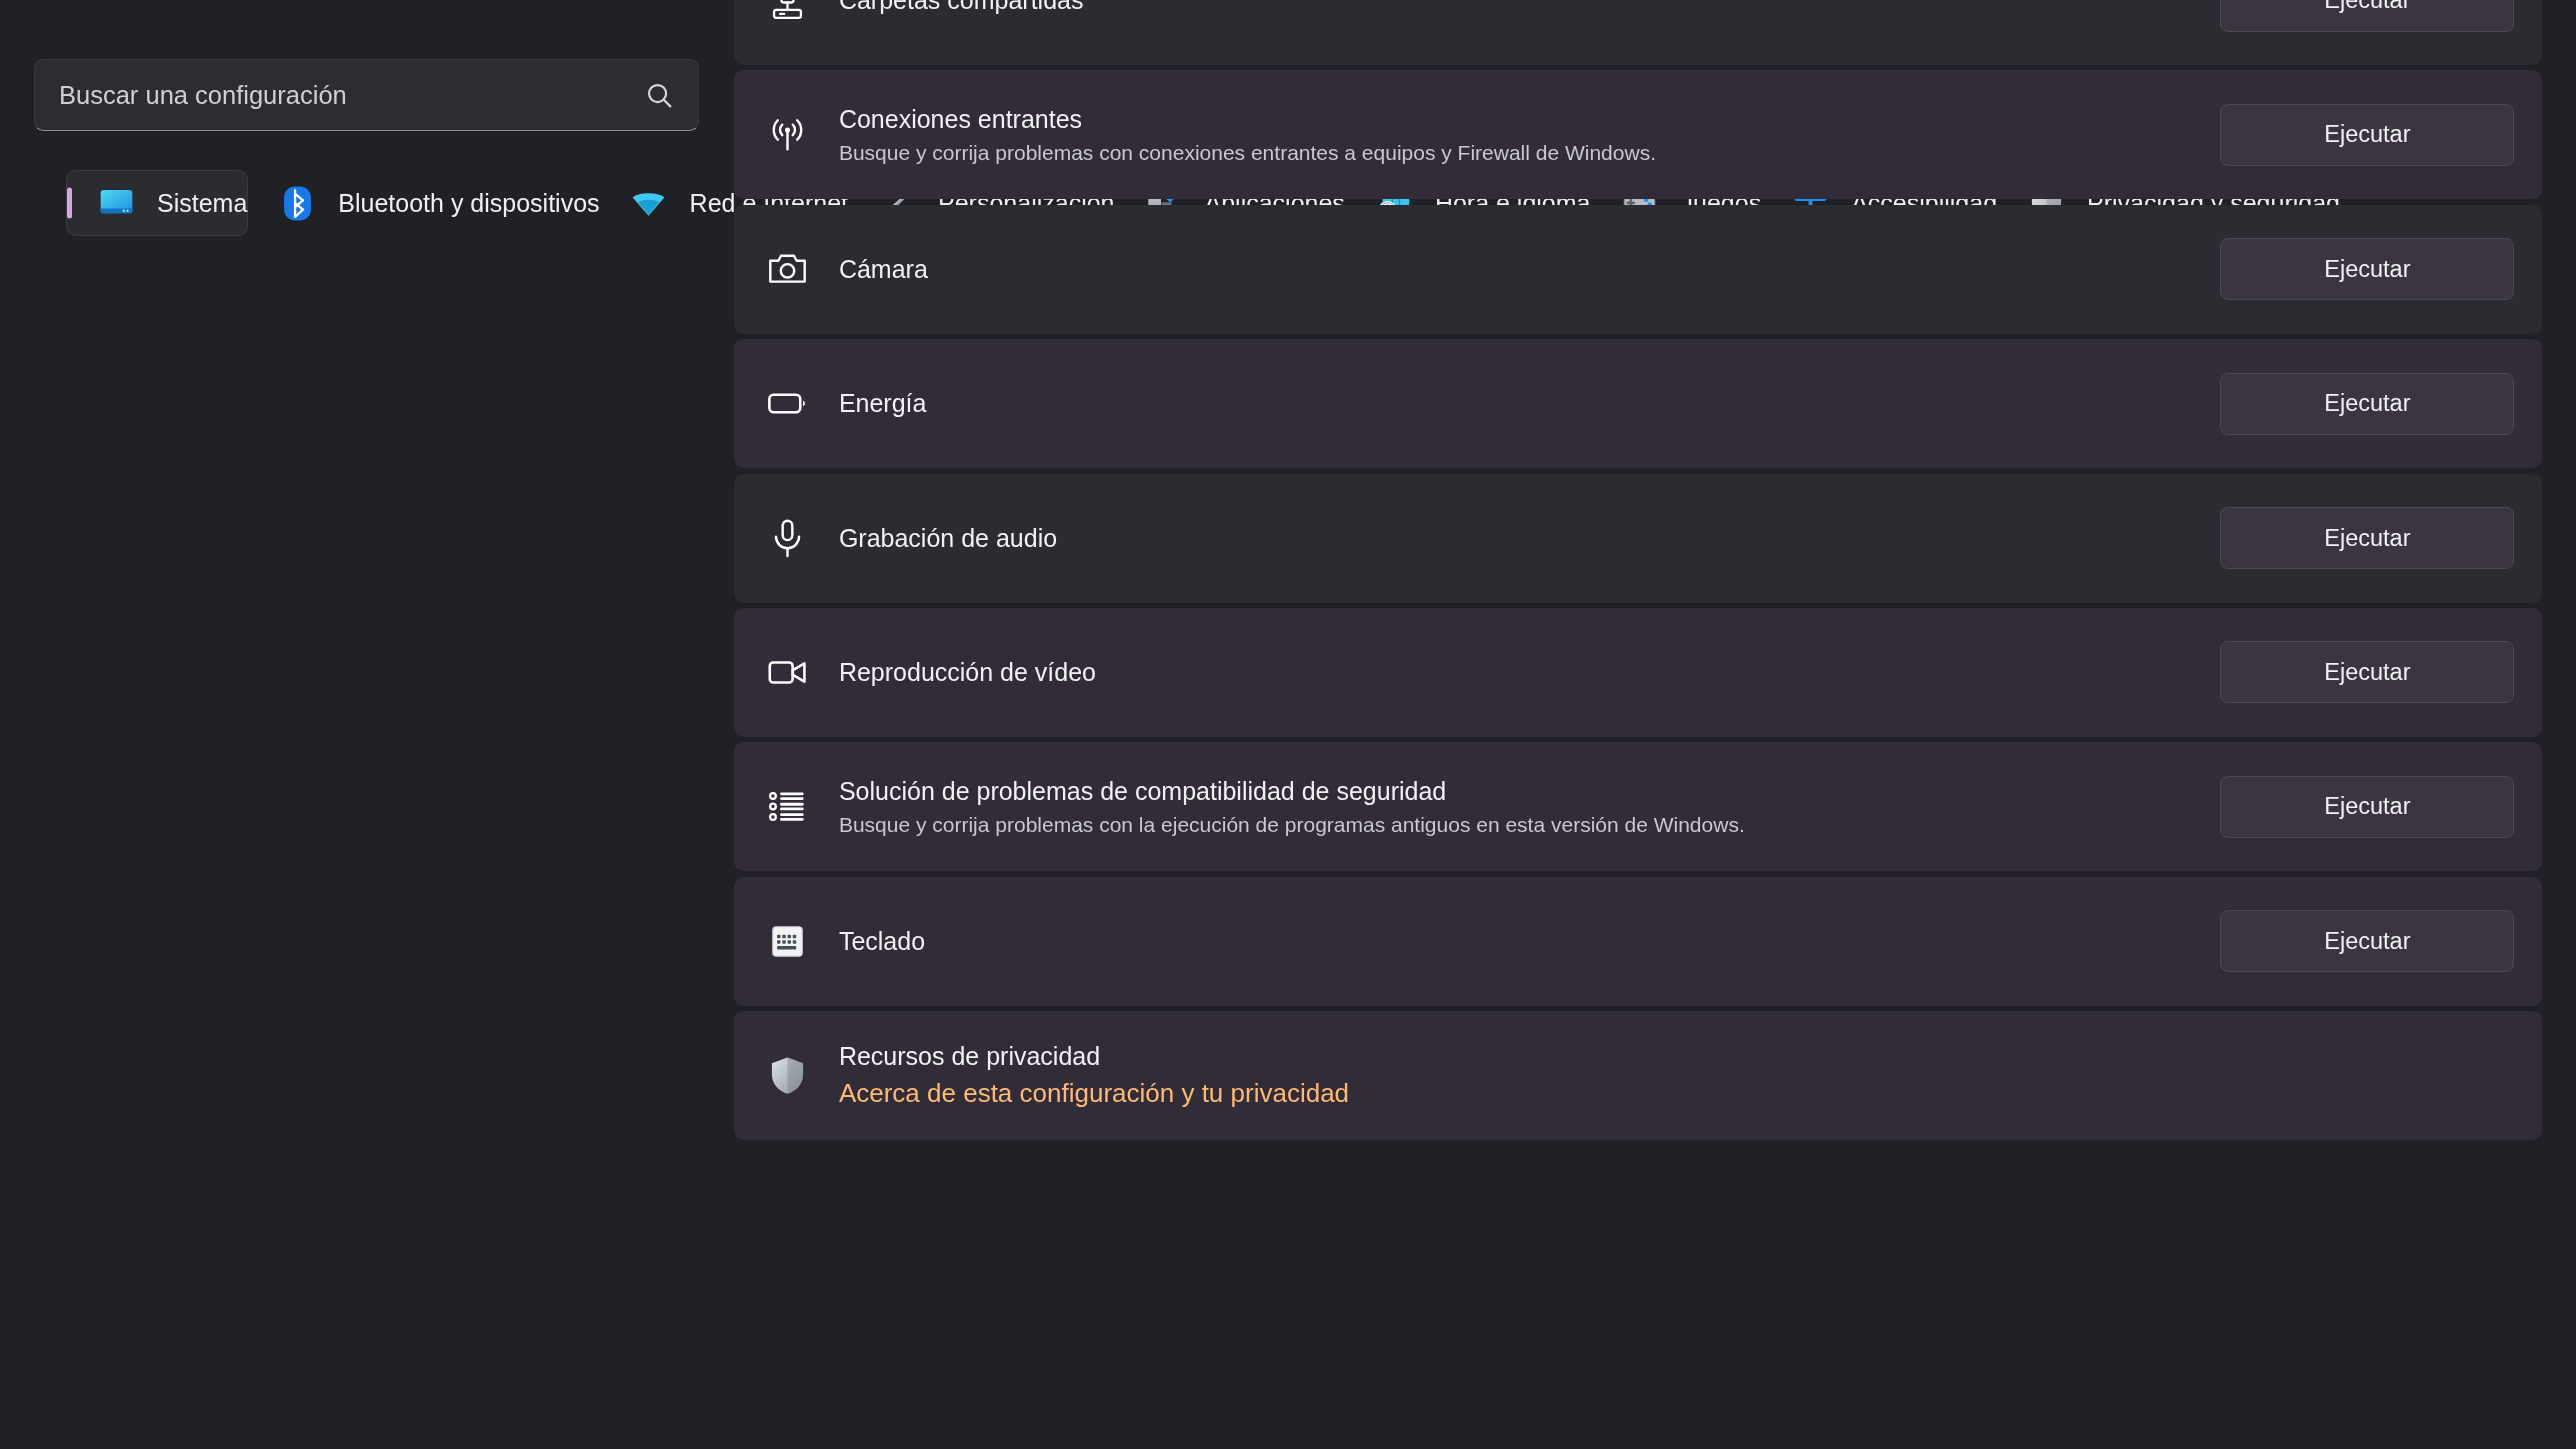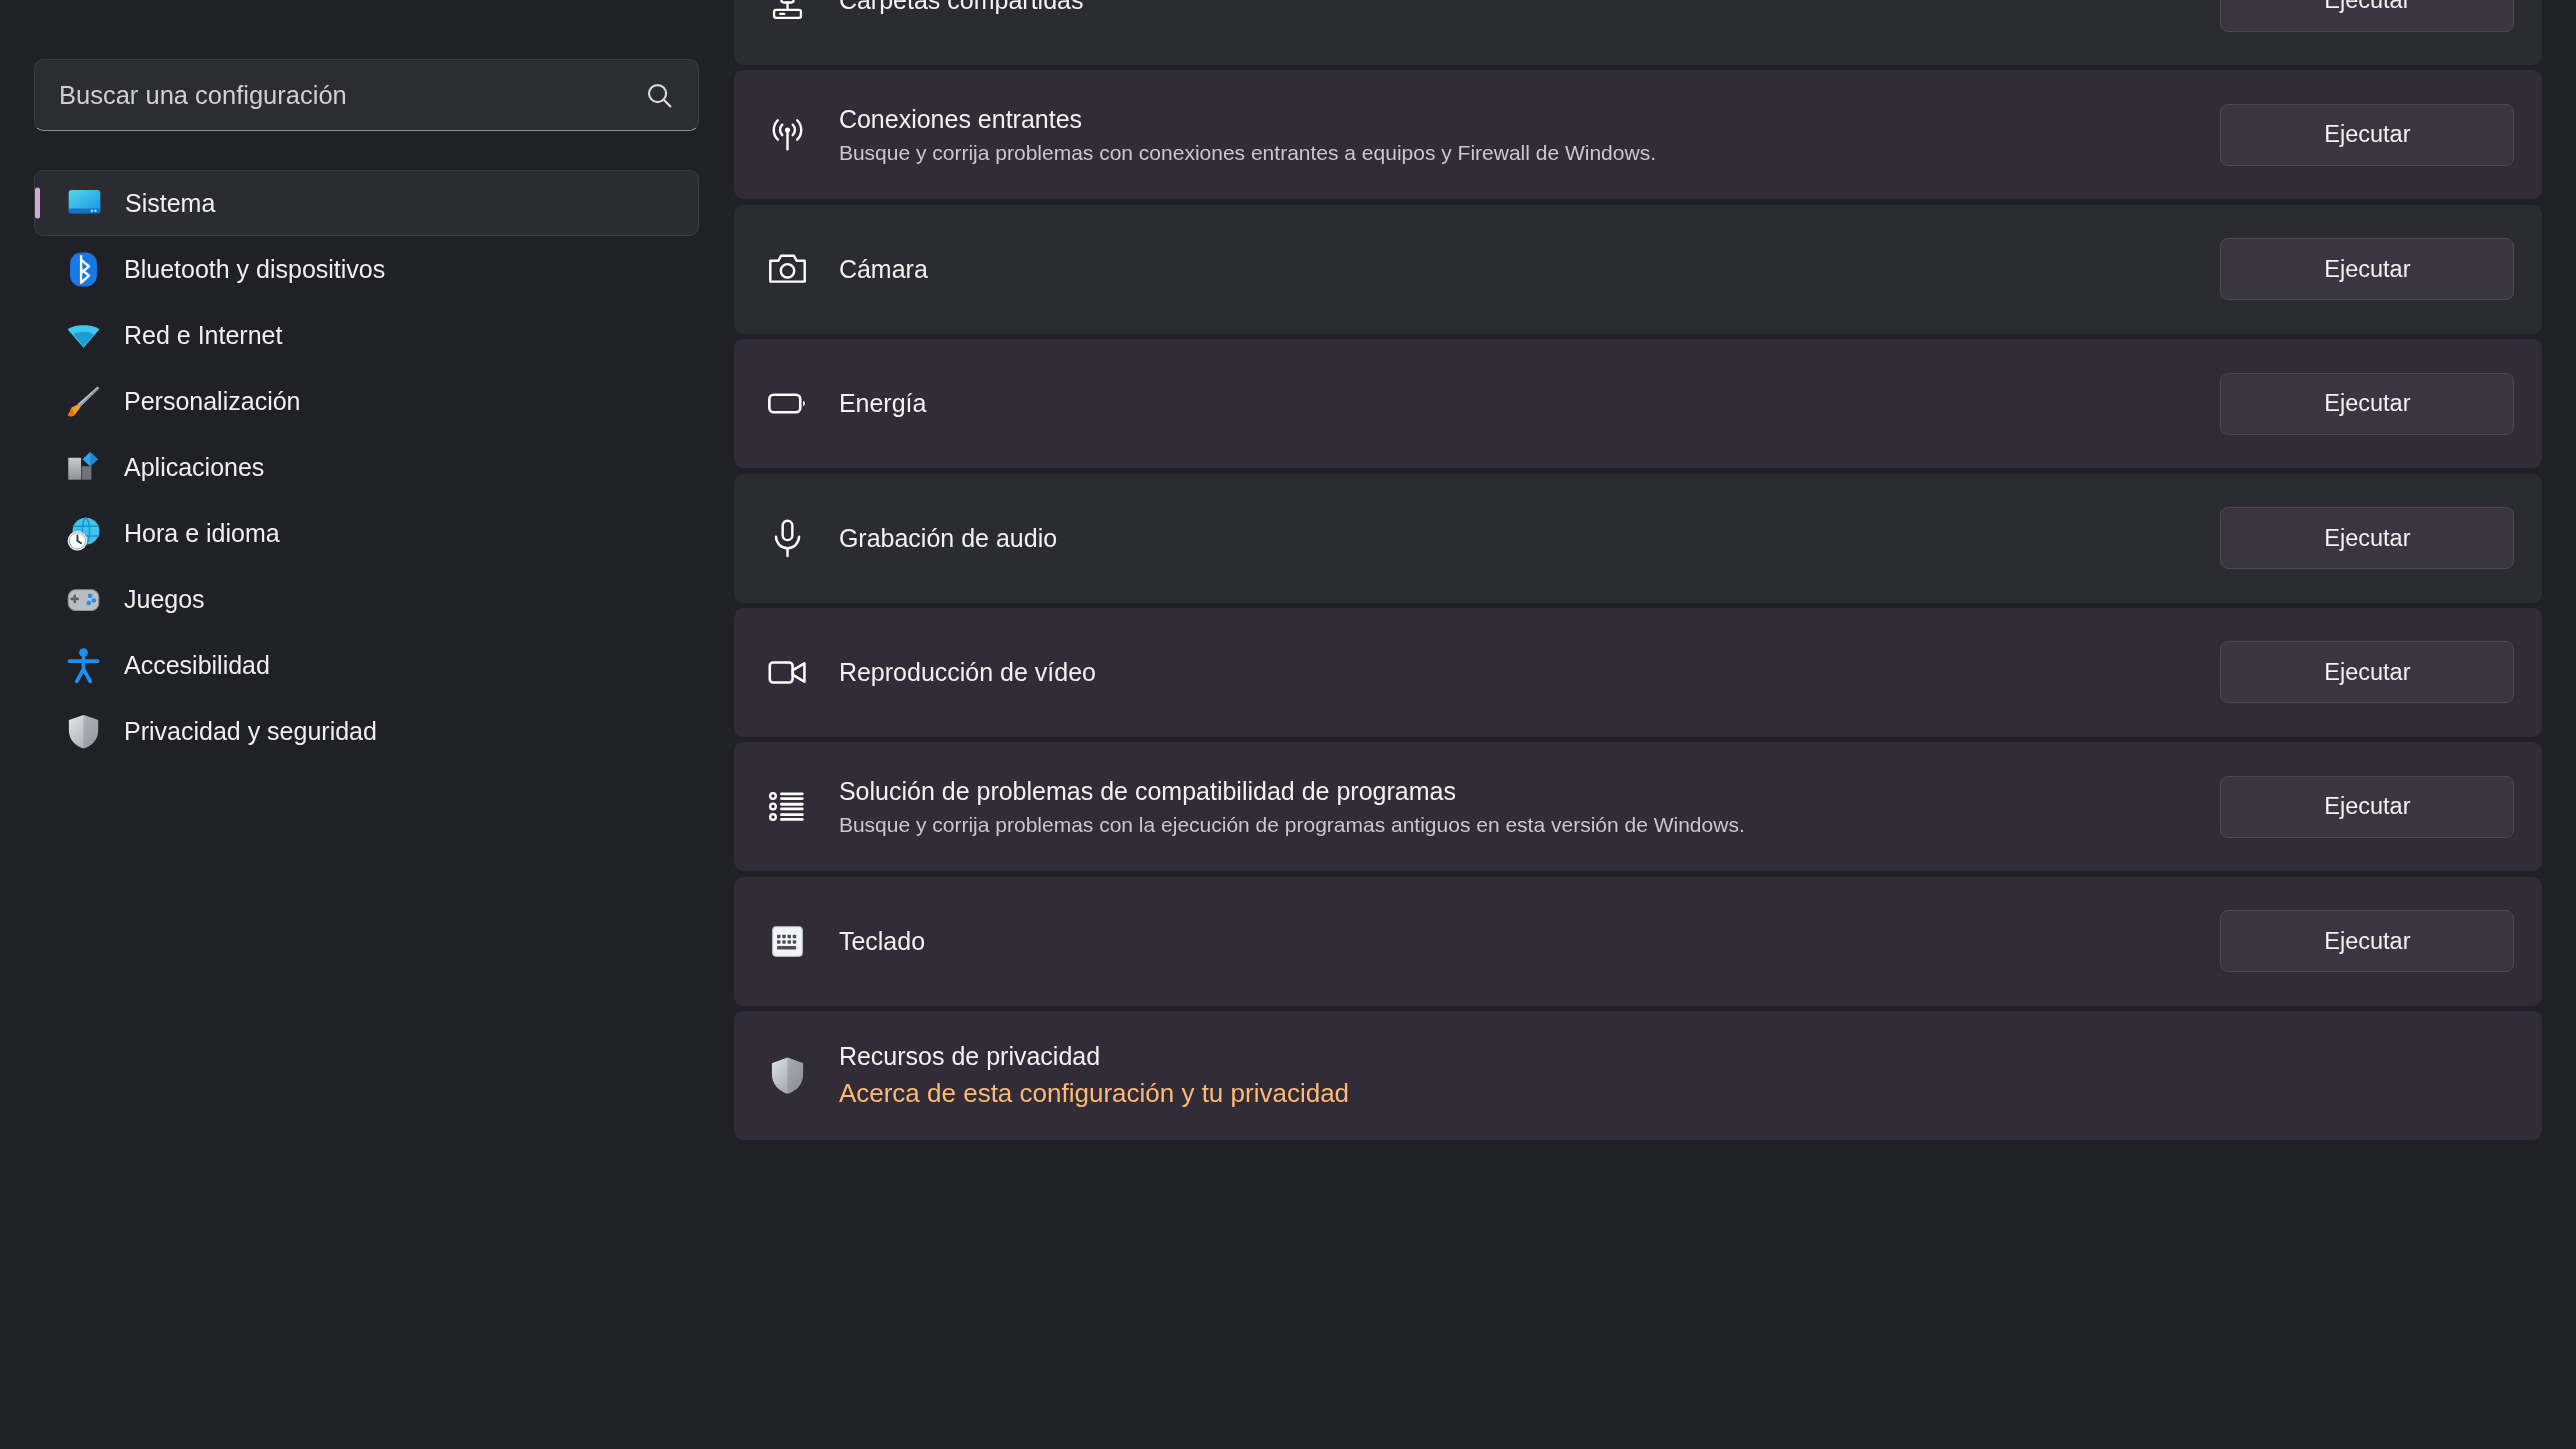--- a/index.html
+++ b/index.html
@@ -74,21 +74,22 @@
     width: 31px; height: 31px;
     flex: 0 0 31px;
     display: flex; align-items: center; justify-content: center;
     color: #d7d7dc;
   }
 
   .nav-list {
     margin-top: 39px;
     padding: 0 32px 0 34px;
     display: flex;
-    flex-direction: column;
+    flex-direction: row;
+    margin-left: 32px;
   }
 
   .nav-item {
     position: relative;
     height: 66px;
     display: flex;
     align-items: center;
     border-radius: 9.4px;
     padding-left: 29.5px;
     cursor: default;
@@ -447,21 +448,21 @@
               <circle cx="5.2" cy="23.8" r="2.1"></circle>
               <line x1="11.5" y1="6.6" x2="27" y2="6.6" stroke-width="2.1"></line>
               <line x1="11.5" y1="10.1" x2="27" y2="10.1" stroke-width="2.1"></line>
               <line x1="11.5" y1="14.3" x2="27" y2="14.3" stroke-width="2.1"></line>
               <line x1="11.5" y1="17.8" x2="27" y2="17.8" stroke-width="2.1"></line>
               <line x1="11.5" y1="22.1" x2="27" y2="22.1" stroke-width="2.1"></line>
               <line x1="11.5" y1="25.6" x2="27" y2="25.6" stroke-width="2.1"></line>
             </svg>
           </span>
           <div class="card-text">
-            <div class="card-title">Solución de problemas de compatibilidad de programas</div>
+            <div class="card-title">Solución de problemas de compatibilidad de seguridad</div>
             <div class="card-desc">Busque y corrija problemas con la ejecución de programas antiguos en esta versión de Windows.</div>
           </div>
           <button class="run-button">Ejecutar</button>
         </div>
         <div class="card tinted">
           <span class="card-icon">
             <svg viewBox="0 0 32 32">
               <rect x="5" y="5" width="22" height="22" rx="2.6" fill="#f2f3f5"></rect>
               <rect x="5" y="5" width="22" height="22" rx="2.6" fill="none" stroke="#c9ccd1" stroke-width="0.8"></rect>
               <g fill="#4a4e56">

